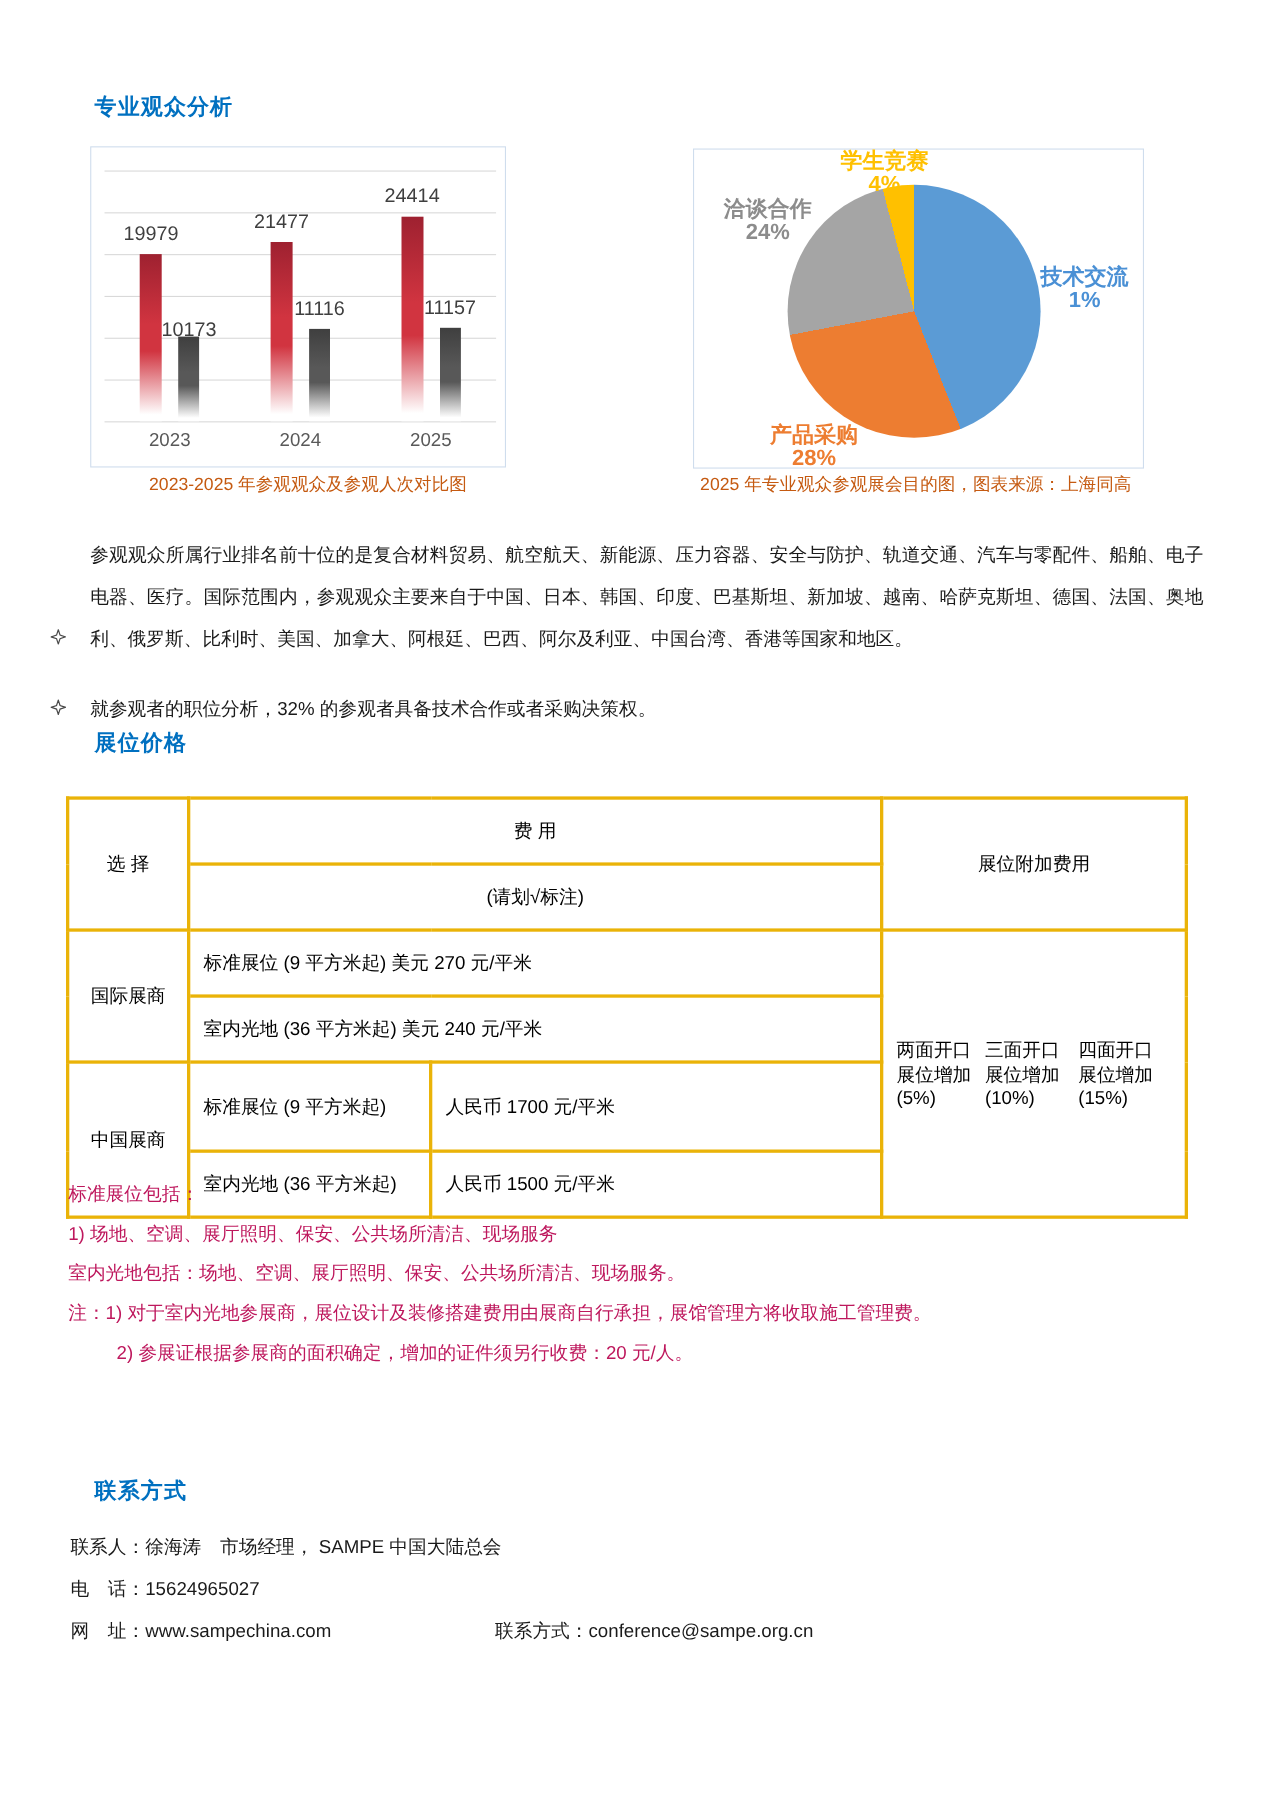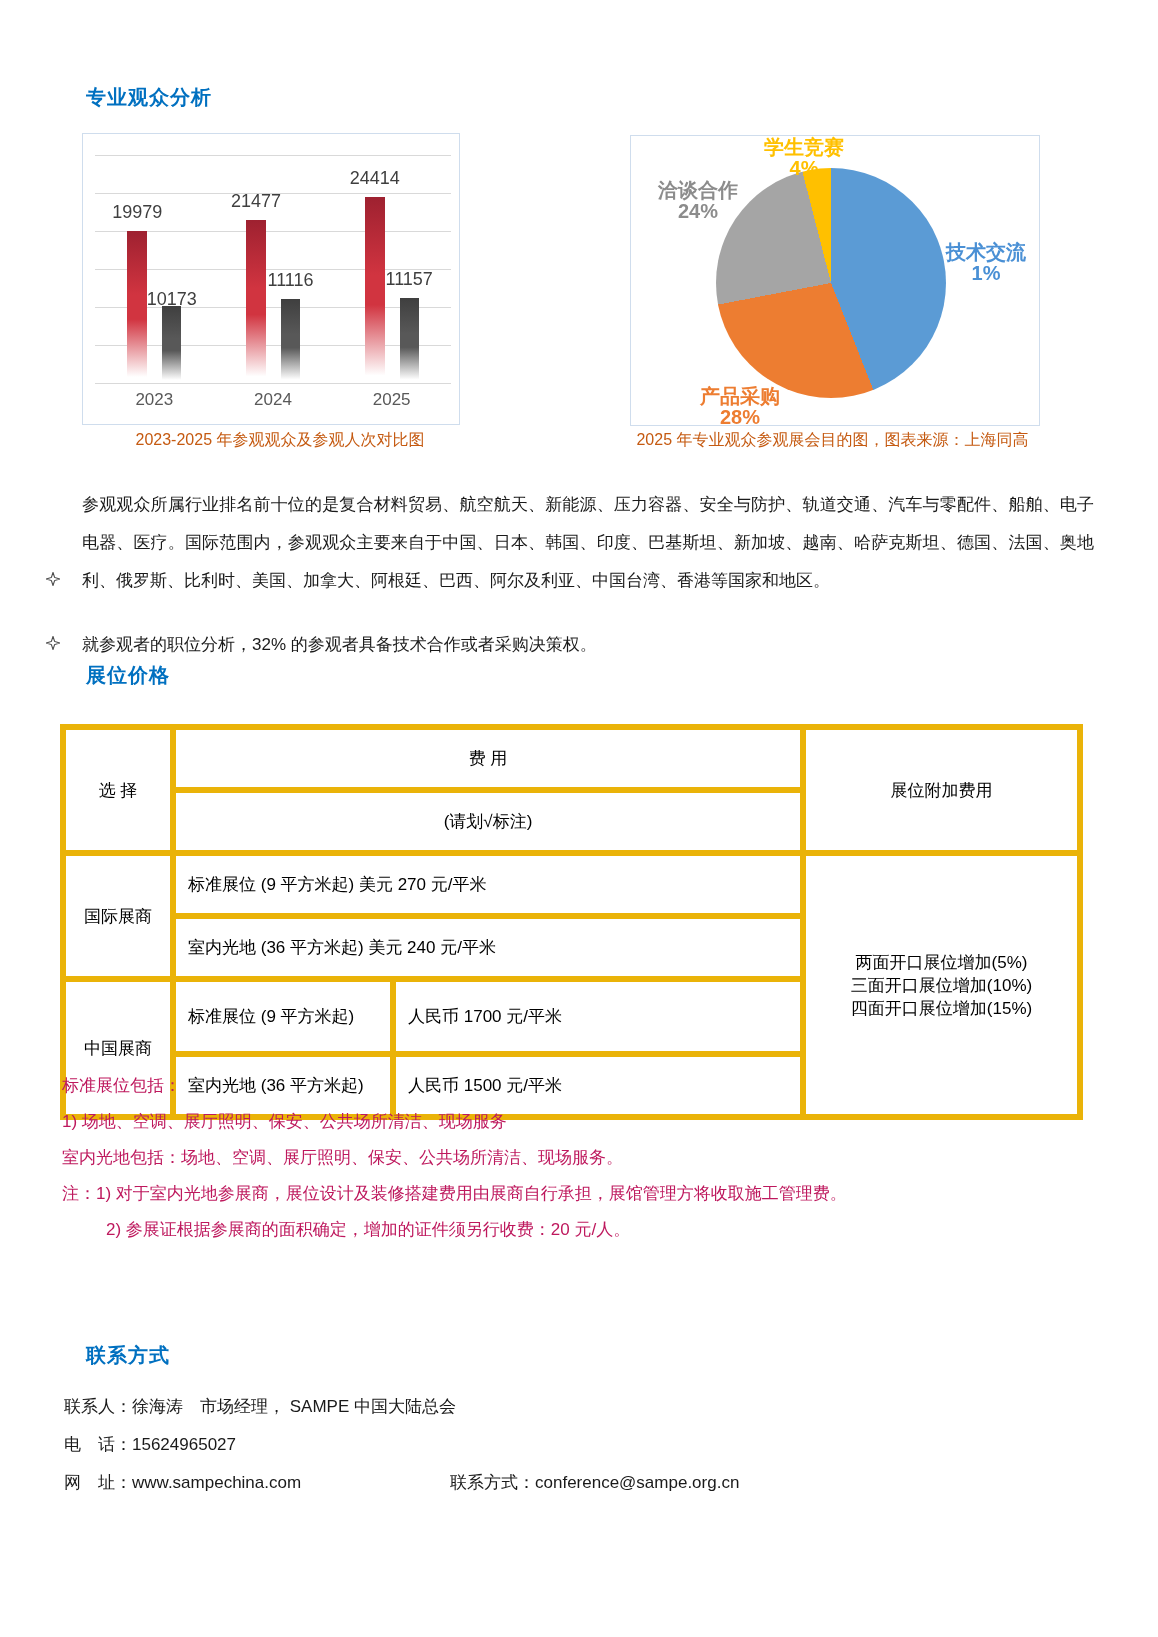--- a/index.html
+++ b/index.html
@@ -23,25 +23,25 @@
   #caption-bar{left:75px;width:410px;text-align:center;}
   #caption-pie{left:560px;width:545px;}
   
   #bullets{position:absolute;left:44px;top:486px;width:1050px;font-size:17px;line-height:38px;}
   .bullet-item{display:flex;align-items:flex-end;}
   .bullet-item + .bullet-item{margin-top:14px;}
   .bullet-marker{flex:0 0 36px;padding-top:12px;padding-left:2px;}
   .bullet-text{flex:1;text-align:justify;color:#1a1a1a;}
   
   #price-table{position:absolute;left:60px;top:724px;border-collapse:collapse;table-layout:fixed;font-size:17px;color:#000;}
-  #price-table td{border:6px solid #eab308;padding:17px 12px;}
+  #price-table td{border:3px solid #eab308;padding:17px 12px;}
   .td-center{text-align:center;}
   .td-left{text-align:left;padding-left:14px;}
   #addon-cell{vertical-align:middle;padding:0;}
-  #addon-cell .addon-wrap{display:flex;flex-direction:column;justify-content:center;height:100%;min-height:224px;align-items:center;}
+  #addon-cell .addon-wrap{display:flex;flex-direction:row;justify-content:flex-end;height:100%;min-height:224px;align-items:center;}
   
   #notes{position:absolute;left:62px;top:1068px;width:1040px;font-size:17px;line-height:36px;color:#be185d;}
   .note-indent{padding-left:44px;}
   
   #contact{position:absolute;left:64px;top:1388px;width:1030px;font-size:17px;line-height:38px;color:#1a1a1a;}
   .contact-line{position:relative;}
   #email-wrap{position:absolute;left:386px;top:0;}
 </style>
 </head>
 <body>

